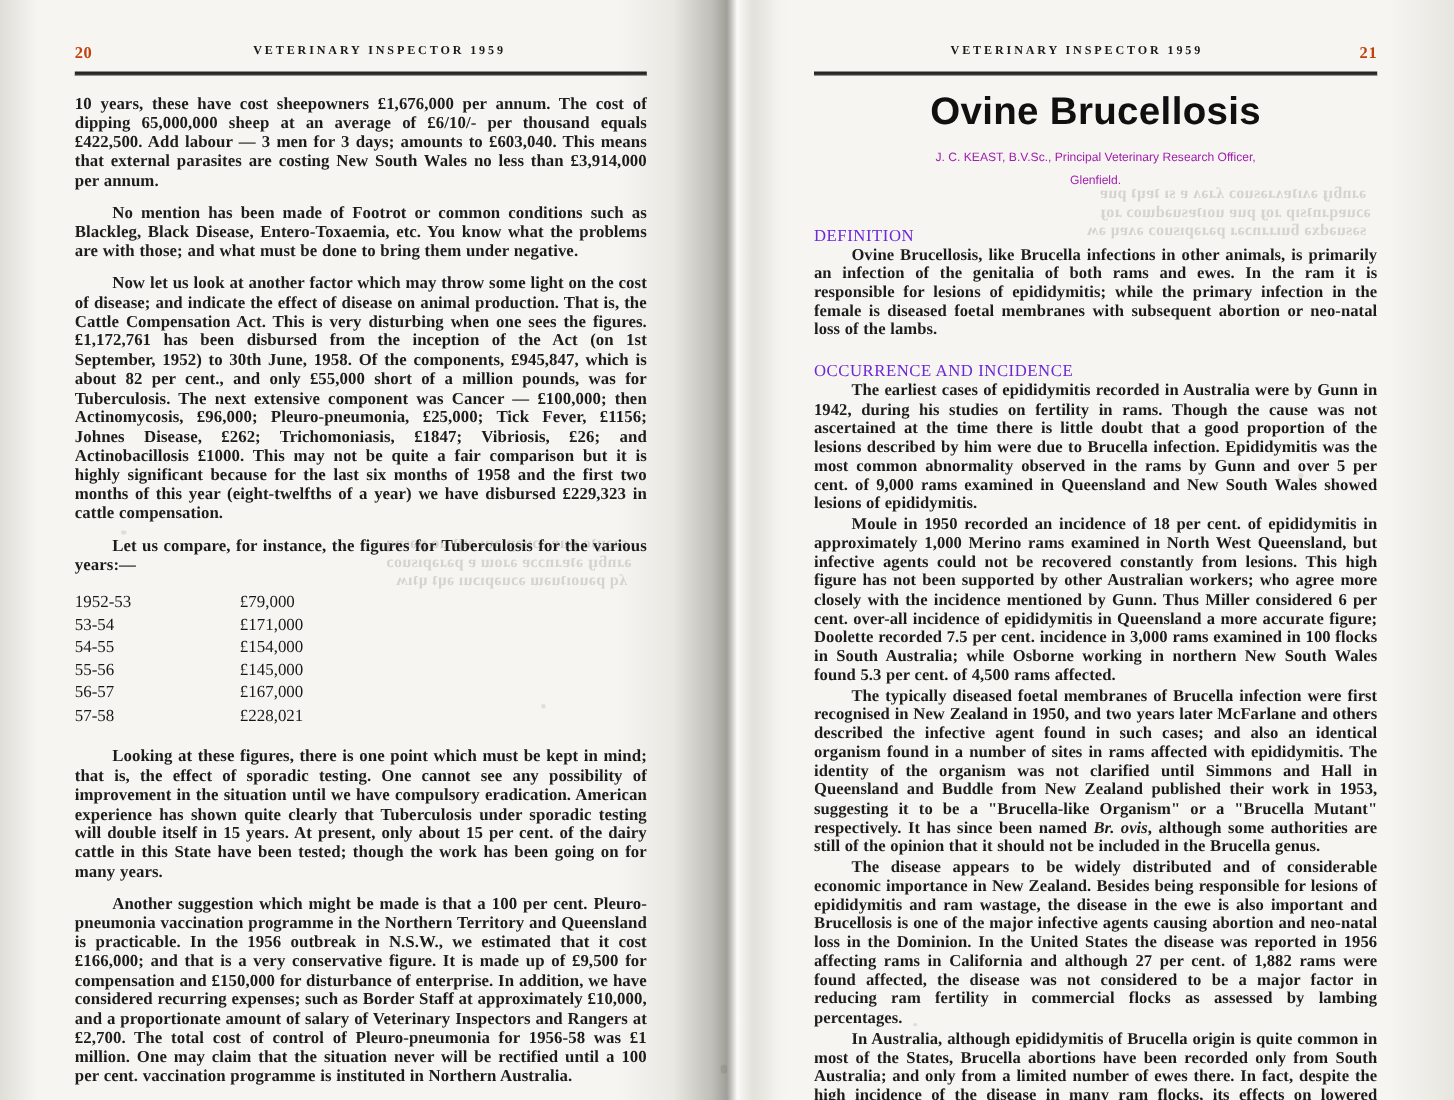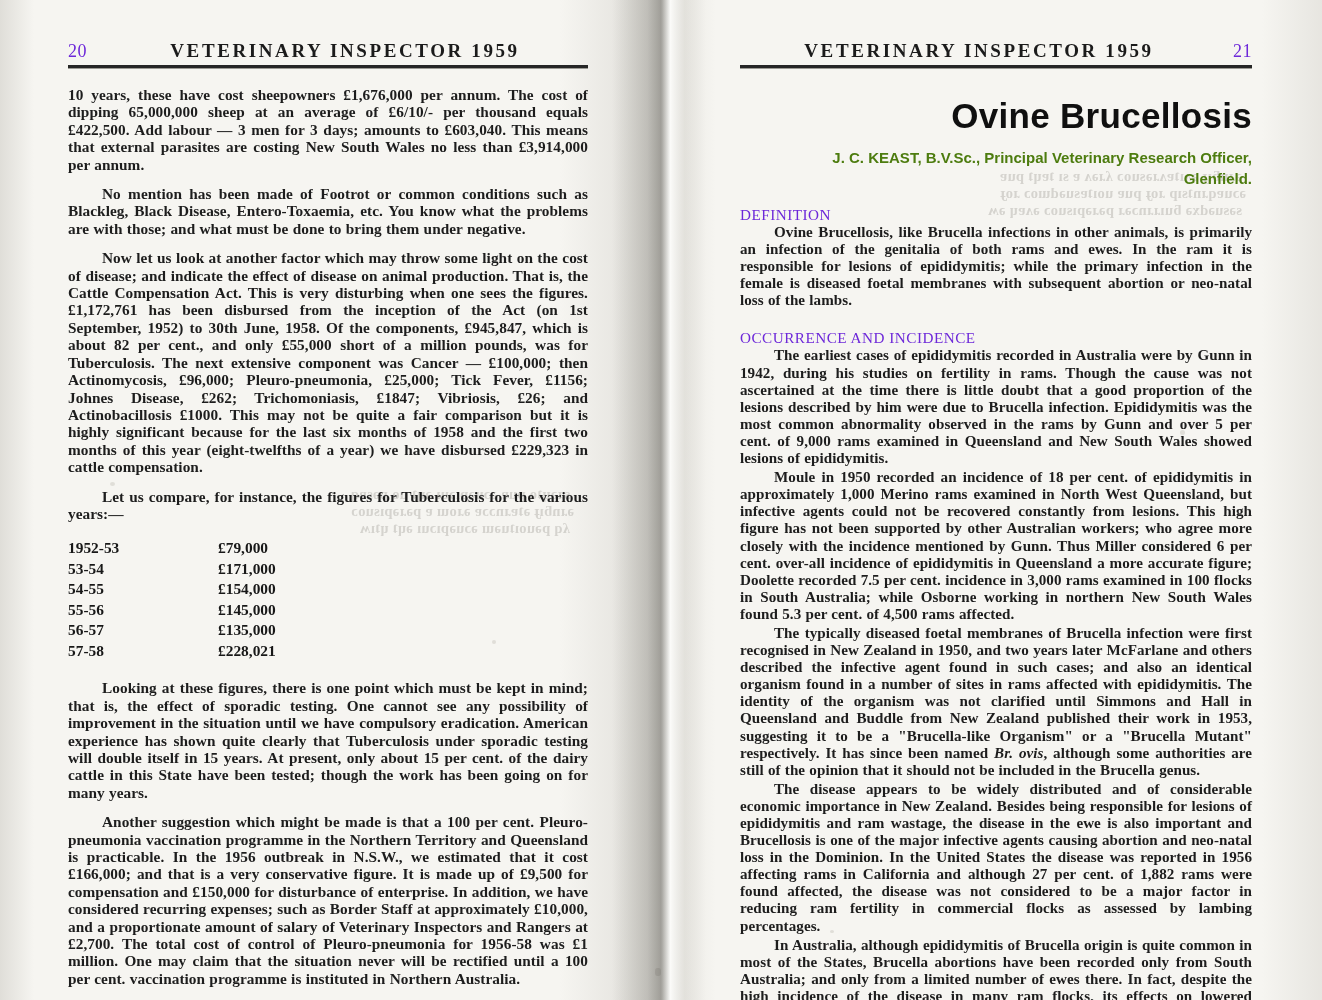--- a/index.html
+++ b/index.html
@@ -78,31 +78,31 @@
   .running-head .rh-row {
     position: relative;
     height: 22px;
   }
   .rh-title {
     position: absolute;
     left: 0; right: 0;
     text-align: center;
     font-family: "Liberation Serif", "DejaVu Serif", serif;
     font-weight: 700;
-    font-size: 19px;
+    font-size: 11px;
     letter-spacing: 2.6px;
     color: #1b1b1b;
     white-space: nowrap;
   }
   .rh-folio {
     position: absolute;
     top: 1px;
-    font-weight: 400;
-    font-size: 18px;
-    color: #6d28d9;
+    font-weight: 700;
+    font-size: 15px;
+    color: #c2410c;
     letter-spacing: .5px;
   }
   .rule {
     position: absolute;
     left: 0; right: 0;
     top: 25px;
     height: 3px;
     background: #262626;
     border-bottom: 1px solid #9b9a94;
   }
@@ -160,56 +160,56 @@
     letter-spacing: .5px;
     color: #6d28d9;
   }
 
   em.sci { font-style: italic; font-weight: 700; }
 
   
   table.figures {
     margin: 16px 0 18px 0;
     border-collapse: collapse;
-    font-weight: 700;
+    font-weight: 400;
     font-size: 15.4px;
     line-height: 20.5px;
     color: #181818;
   }
   table.figures td {
     padding: 0;
     white-space: nowrap;
   }
   td.yr  { width: 150px; padding-left: 96px; }
   td.amt { width: 170px; padding-left: 70px; }
 
   
   #article-head {
     position: absolute;
     left: 740px;
-    top: 95px;
+    top: 81px;
     width: 512px;
-    text-align: right;
+    text-align: center;
   }
   #article-title {
     margin: 0;
     font-family: "Liberation Sans", "DejaVu Sans", sans-serif;
     font-weight: 700;
     font-size: 35px;
     line-height: 42px;
     letter-spacing: .3px;
     color: #101010;
   }
   #article-byline {
     margin: 10px 0 0 0;
     font-family: "Liberation Sans", "DejaVu Sans", sans-serif;
-    font-size: 15px;
+    font-size: 11px;
     line-height: 21px;
-    font-weight: 700;
-    color: #4d7c0f;
+    font-weight: 400;
+    color: #a21caf;
   }
 
   
   .showthrough {
     position: absolute;
     color: #a8a6a0;
     font-weight: 700;
     font-size: 14.6px;
     line-height: 17.2px;
     letter-spacing: .3px;
@@ -282,21 +282,21 @@
         <tr>
           <td class="yr">54-55</td>
           <td class="amt">£154,000</td>
         </tr>
         <tr>
           <td class="yr">55-56</td>
           <td class="amt">£145,000</td>
         </tr>
         <tr>
           <td class="yr">56-57</td>
-          <td class="amt">£135,000</td>
+          <td class="amt">£167,000</td>
         </tr>
         <tr>
           <td class="yr">57-58</td>
           <td class="amt">£228,021</td>
         </tr>
       </tbody>
     </table>
 
     <p class="body">Looking at these figures, there is one point which must be kept in mind; that is, the effect of sporadic testing. One cannot see any possibility of improvement in the situation until we have compulsory eradication.  American experience has shown quite clearly that Tuberculosis under sporadic testing will double itself in 15 years.  At present, only about 15 per cent. of the dairy cattle in this State have been tested; though the work has been going on for many years.</p>
     <p class="body">Another suggestion which might be made is that a 100 per cent. Pleuro-pneumonia vaccination programme in the Northern Territory and Queensland is practicable.  In the 1956 outbreak in N.S.W., we estimated that it cost £166,000; and that is a very conservative figure. It is made up of £9,500 for compensation and £150,000 for disturbance of enterprise.  In addition, we have considered recurring expenses; such as Border Staff at approximately £10,000, and a proportionate amount of salary of Veterinary Inspectors and Rangers at £2,700. The total cost of control of Pleuro-pneumonia for 1956-58 was £1 million.  One may claim that the situation never will be rectified until a 100 per cent. vaccination programme is instituted in Northern Australia.</p>

